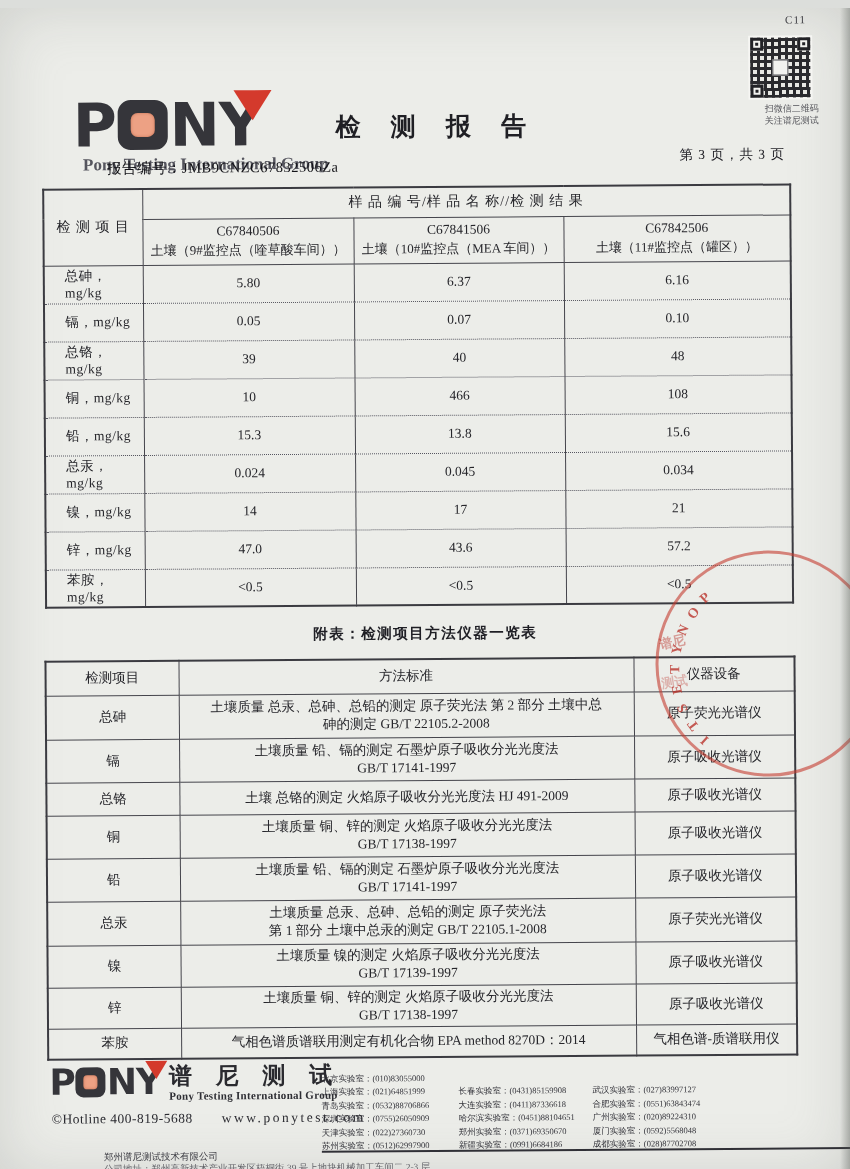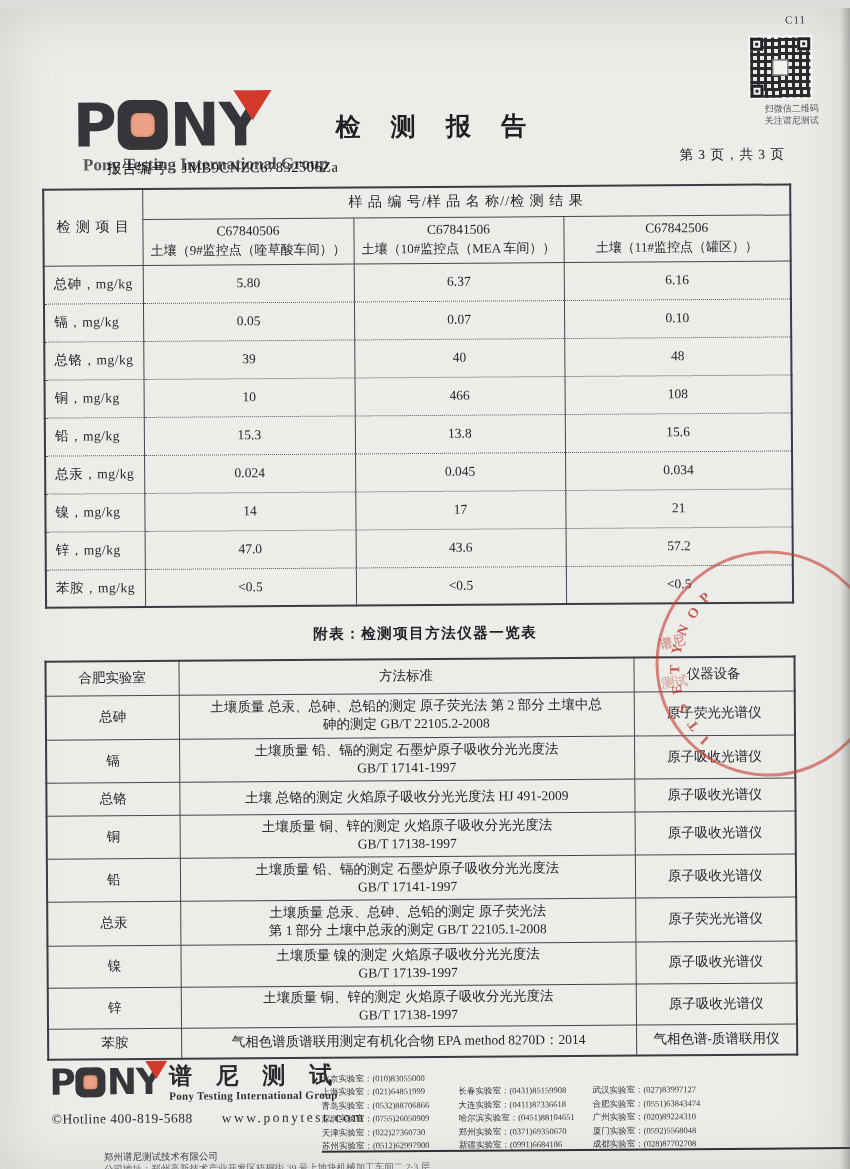--- a/index.html
+++ b/index.html
@@ -47,21 +47,21 @@
   table{border-collapse:collapse;table-layout:fixed;}
   .t1{position:absolute;left:45px;top:178px;width:747px;font-size:13.5px;}
   .t1 td{border-left:1.4px solid #45454c;border-right:1.4px solid #45454c;padding:1px 4px;text-align:center;vertical-align:middle;overflow:hidden;}
   .t1{border:2px solid #3b3b41;}
   .t1 .h1 td{border-bottom:1.3px solid #45454c;font-size:14px;letter-spacing:1px;}
   .t1 .h2 td{border-bottom:1.4px solid #45454c;}
   .t1 .h2 .code{font-size:13.5px;}
   .t1 .h2 .sname{font-size:13px;margin-top:2px;}
   .t1 .dr td{border-top:1.6px dotted #565660;}
   .t1 .dr.first td{border-top:none;}
-  .t1 .lbl{text-align:left;padding-left:9px;letter-spacing:.5px;}
+  .t1 .lbl{text-align:left;padding-left:20px;letter-spacing:.5px;}
   .t1 .ih{letter-spacing:3px;}
 
   .app-title{position:absolute;top:616px;left:0;width:850px;text-align:center;font-size:14.5px;font-weight:bold;letter-spacing:1.5px;color:#1f1f25;}
 
   .t2{position:absolute;left:44px;top:650px;width:749px;font-size:13.5px;border:2px solid #3b3b41;}
   .t2 td{border:1.3px solid #45454c;padding:1px 4px;text-align:center;vertical-align:middle;overflow:hidden;}
   .t2 .m2:empty{display:none;}
   .t2 .mline{line-height:1.3;}
 
   
@@ -214,21 +214,21 @@
   <div class="app-title">附表：检测项目方法仪器一览表</div>
 
   <table class="t2">
     <colgroup>
           <col style="width:133px">
           <col style="width:455px">
           <col style="width:161px">
         </colgroup>
     <tbody>
           <tr style="height:34px">
-      <td>合肥实验室</td>
+      <td>检测项目</td>
       <td>方法标准</td>
       <td>仪器设备</td>
     </tr>
     <tr style="height:44px">
             <td>总砷</td>
             <td>
               <div class="mline">土壤质量 总汞、总砷、总铅的测定 原子荧光法 第 2 部分 土壤中总</div>
               <div class="mline m2">砷的测定 GB/T 22105.2-2008</div>
             </td>
             <td>原子荧光光谱仪</td>

